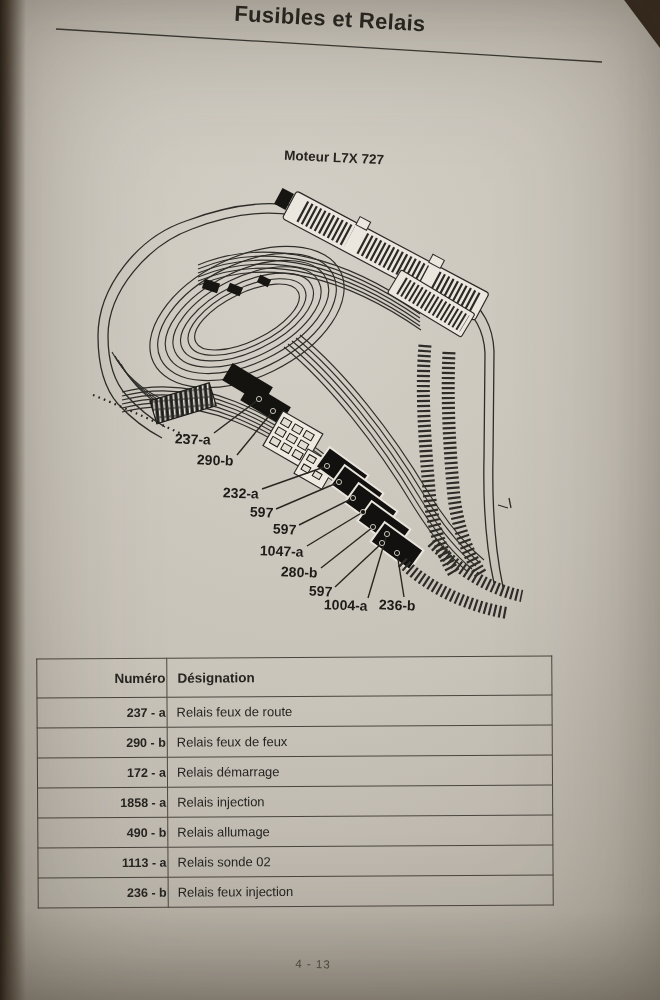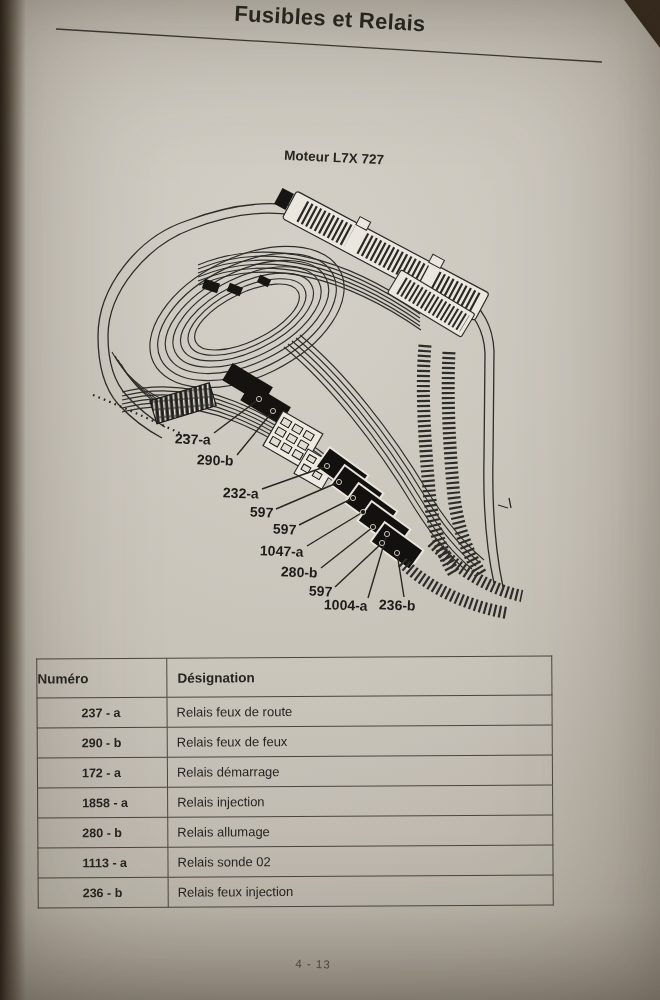--- a/index.html
+++ b/index.html
@@ -24,23 +24,23 @@
     font-size:13.5px;font-weight:bold;color:#26251f;transform:rotate(2.6deg);}
   .diagram-wrap{position:absolute;left:55px;top:185px;width:490px;height:445px;}
   .diagram-wrap svg{position:absolute;left:0;top:0;}
   .callout{position:absolute;font-size:14px;font-weight:bold;color:#1d1c18;
     white-space:nowrap;transform:rotate(2deg);line-height:18px;}
   .relay-table{position:absolute;left:37px;top:657px;width:516px;
     border:1.4px solid #3e3b35;transform:rotate(-.35deg);
     border-collapse:collapse;background:rgba(255,255,255,.04);}
   .relay-table th,.relay-table td{border:1px solid #4a463f;color:#262521;}
   .relay-table thead th{height:36px;font-size:13.5px;text-align:left;padding-left:10px;}
-  .relay-table thead th.h-num{text-align:left;padding-left:0;width:84px;}
+  .relay-table thead th.h-num{text-align:right;padding-left:13px;width:84px;}
   .relay-table td{height:27px;}
-  .c-num{text-align:left;font-weight:bold;font-size:12.5px;width:84px;padding-left:44px;}
+  .c-num{text-align:right;font-weight:bold;font-size:12.5px;width:84px;padding-left:44px;}
   .c-des{font-size:13px;padding-left:9px;font-weight:normal;}
   .c-des b{font-weight:normal;}
   .page-number{position:absolute;left:283px;top:958px;width:60px;text-align:center;
     font-size:11.5px;color:#534d42;transform:rotate(2deg);letter-spacing:1px;}
 </style>
 </head>
 <body>
 
 <div class="photo">
   <div class="left-strip"></div>
@@ -242,21 +242,21 @@
       </tr>
         <tr>
         <td class="c-num">172 - a</td>
         <td class="c-des"><b>Relais</b> <span>démarrage</span></td>
       </tr>
         <tr>
         <td class="c-num">1858 - a</td>
         <td class="c-des"><b>Relais</b> <span>injection</span></td>
       </tr>
         <tr>
-        <td class="c-num">280 - b</td>
+        <td class="c-num">490 - b</td>
         <td class="c-des"><b>Relais</b> <span>allumage</span></td>
       </tr>
         <tr>
         <td class="c-num">1113 - a</td>
         <td class="c-des"><b>Relais</b> <span>sonde 02</span></td>
       </tr>
         <tr>
         <td class="c-num">236 - b</td>
         <td class="c-des"><b>Relais</b> <span>feux injection</span></td>
       </tr>

